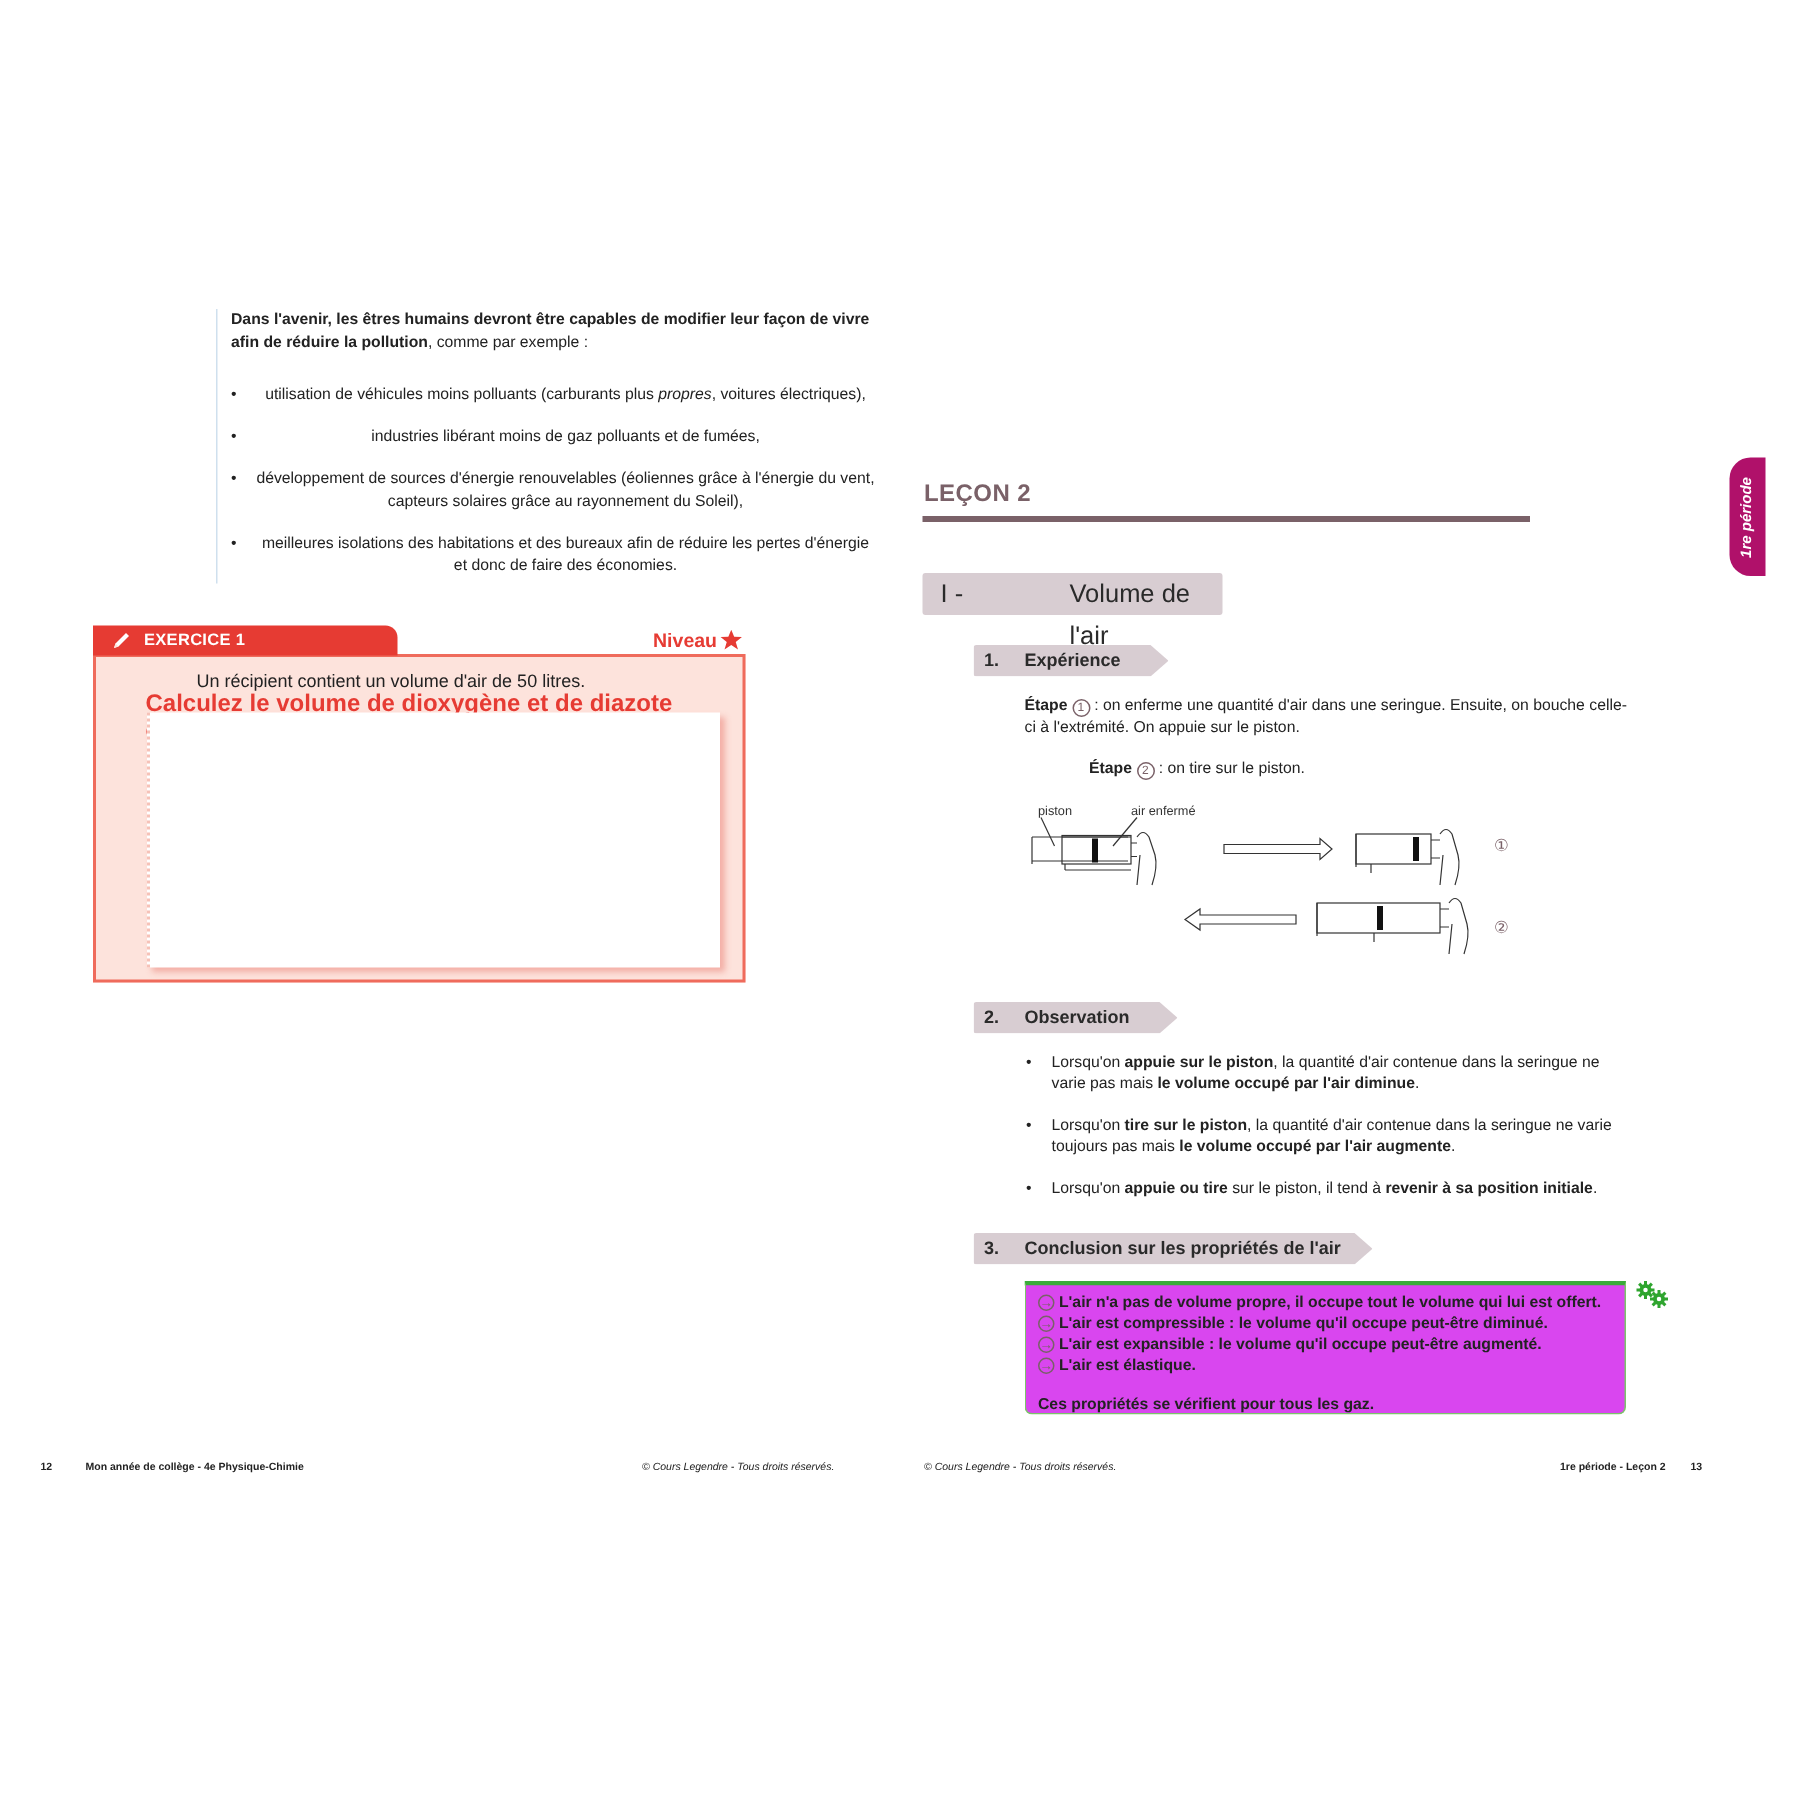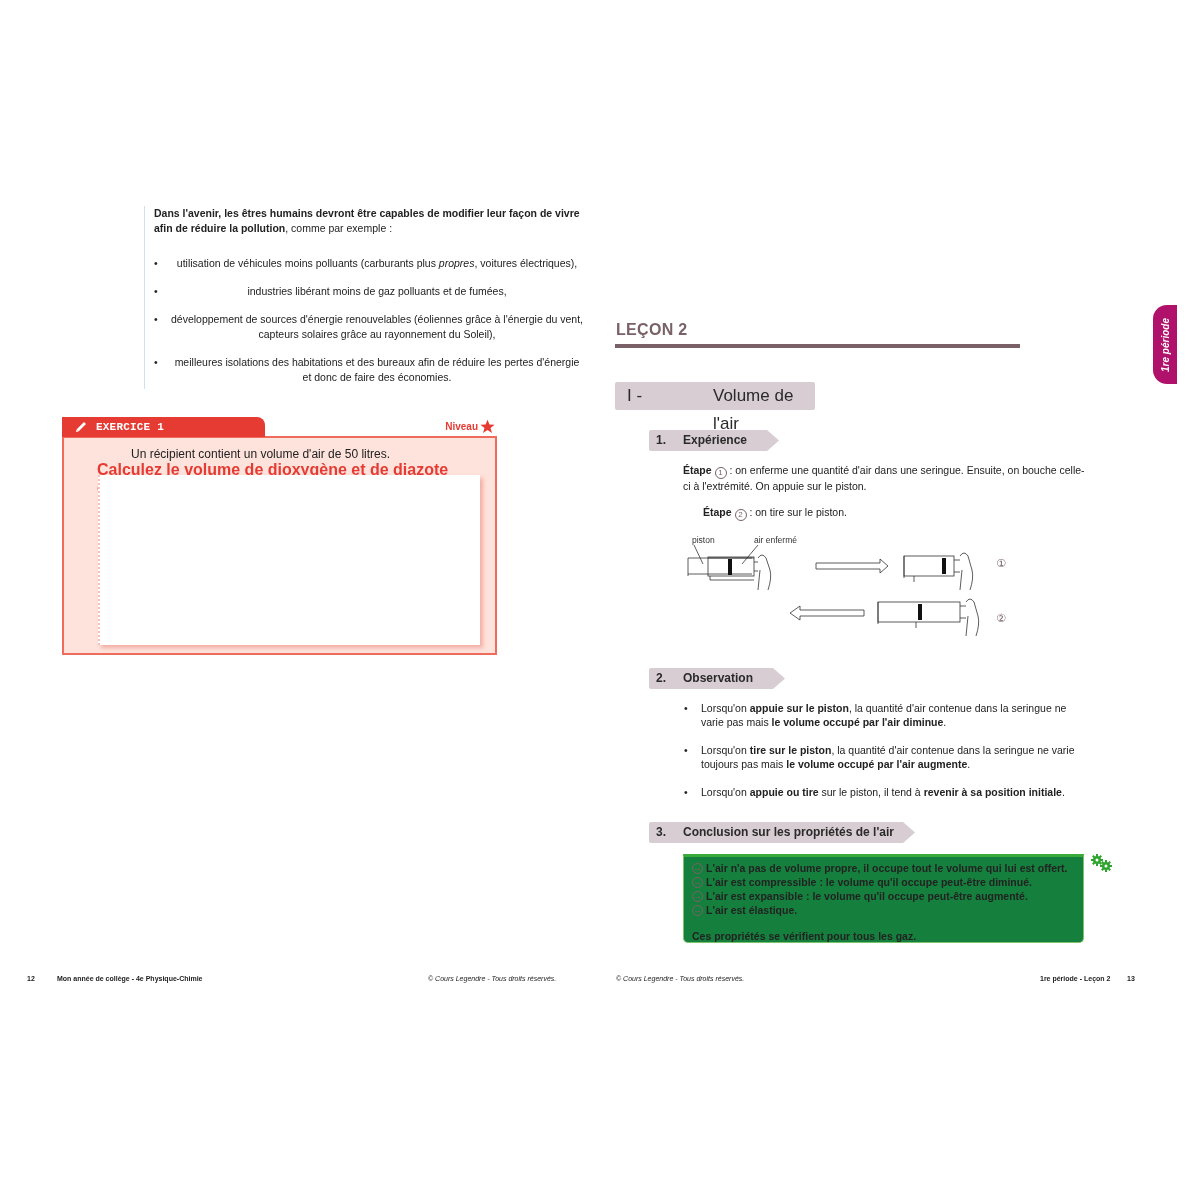--- a/index.html
+++ b/index.html
@@ -21,23 +21,23 @@
 
   .exercise {
     position: absolute; left: 62px; top: 417px; width: 435px; height: 238px;
   }
   .ex-tab {
     position: absolute; left: 0; top: 0; width: 203px; height: 20px;
     background: #e63b33; border-radius: 0 8px 0 0;
     color: #fff; font-weight: bold; font-size: 11px; line-height: 20px;
   }
   .ex-tab .pencil { position: absolute; left: 12px; top: 3px; width: 14px; height: 14px; }
-  .ex-tab .ex-title { position: absolute; left: 34px; top: 0; letter-spacing: 0.2px; font-family: Liberation Mono, monospace; }
+  .ex-tab .ex-title { position: absolute; left: 34px; top: 0; letter-spacing: 0.2px; }
   .ex-niveau {
-    position: absolute; right: 2px; top: 2px; font-size: 10px; font-weight: bold; color: #e63b33;
+    position: absolute; right: 2px; top: 2px; font-size: 13px; font-weight: bold; color: #e63b33;
     display: flex; align-items: center; gap: 2px;
   }
   .ex-niveau svg { width: 15px; height: 15px; }
   .ex-body {
     position: absolute; left: 0; top: 19px; width: 435px; height: 219px;
     background: #fde3dc; border: 2px solid #ef6b5c; border-top-width: 2px;
   }
   .ex-q1 { position: absolute; left: 47px; top: 9px; font-size: 12px; color: #222; margin-left: 20px; }
   .ex-q2 { position: absolute; left: 33px; top: 23px; font-size: 16px; font-weight: bold; color: #e63b33; }
   .answer-box {
@@ -85,21 +85,21 @@
   }
 
   .diagram { position: absolute; left: 680px; top: 530px; width: 340px; height: 115px; }
 
   .obs-list { position: absolute; left: 684px; top: 701px; width: 400px; list-style: none; font-size: 10.5px; line-height: 14px; }
   .obs-list li { position: relative; padding-left: 17px; margin-bottom: 14px; }
   .obs-list li::before { content: "•"; position: absolute; left: 0; top: 0; }
 
   .conclusion-box {
     position: absolute; left: 683px; top: 854px; width: 401px; height: 89px;
-    background: #15803d; border: 1px solid #7cc46a; border-top: 3px solid #3aab3a; border-radius: 0 0 5px 5px;
+    background: #d946ef; border: 1px solid #7cc46a; border-top: 3px solid #3aab3a; border-radius: 0 0 5px 5px;
     font-size: 10.5px; font-weight: bold; line-height: 14px; color: #222;
   }
   .conclusion-box .rows { position: absolute; left: 8px; top: 4px; }
   .conclusion-box .row { display: flex; align-items: center; gap: 3px; }
   .arrow-circ {
     display: inline-block; width: 11px; height: 11px; border: 1px solid #7a6168; border-radius: 50%;
     position: relative; flex: none;
   }
   .arrow-circ::after {
     content: "→"; position: absolute; left: 0; top: -3px; width: 9px; text-align: center; font-size: 9px; color: #7a6168; font-weight: bold;
@@ -165,21 +165,21 @@
 
 <div class="subhead" style="top:430px; width:130px;">
   <span class="num">1.</span>
   <span class="lbl">Expérience</span>
 </div>
 
 <div class="body-text" style="left:683px; top:463px; width:405px;">
   <b>Étape</b>
   <span class="circle-num">1</span><span> : on enferme une quantité d'air dans une seringue. Ensuite, on bouche celle-ci à l'extrémité. On appuie sur le piston.</span>
 </div>
-<div class="body-text" style="left:683px; top:505px; width:405px;padding-left:20px;">
+<div class="body-text" style="left:706px; top:505px; width:405px;padding-left:20px;">
   <b>Étape</b>
   <span class="circle-num">2</span><span> : on tire sur le piston.</span>
 </div>
 
 <div class="diagram">
   <svg width="340" height="115" viewBox="0 0 340 115" style="position:absolute;left:0;top:0;">
     <g stroke="#333" stroke-width="0.8" fill="none">
 
       <line x1="8" y1="28" x2="72" y2="28"></line>
       <line x1="8" y1="44" x2="72" y2="44"></line>

